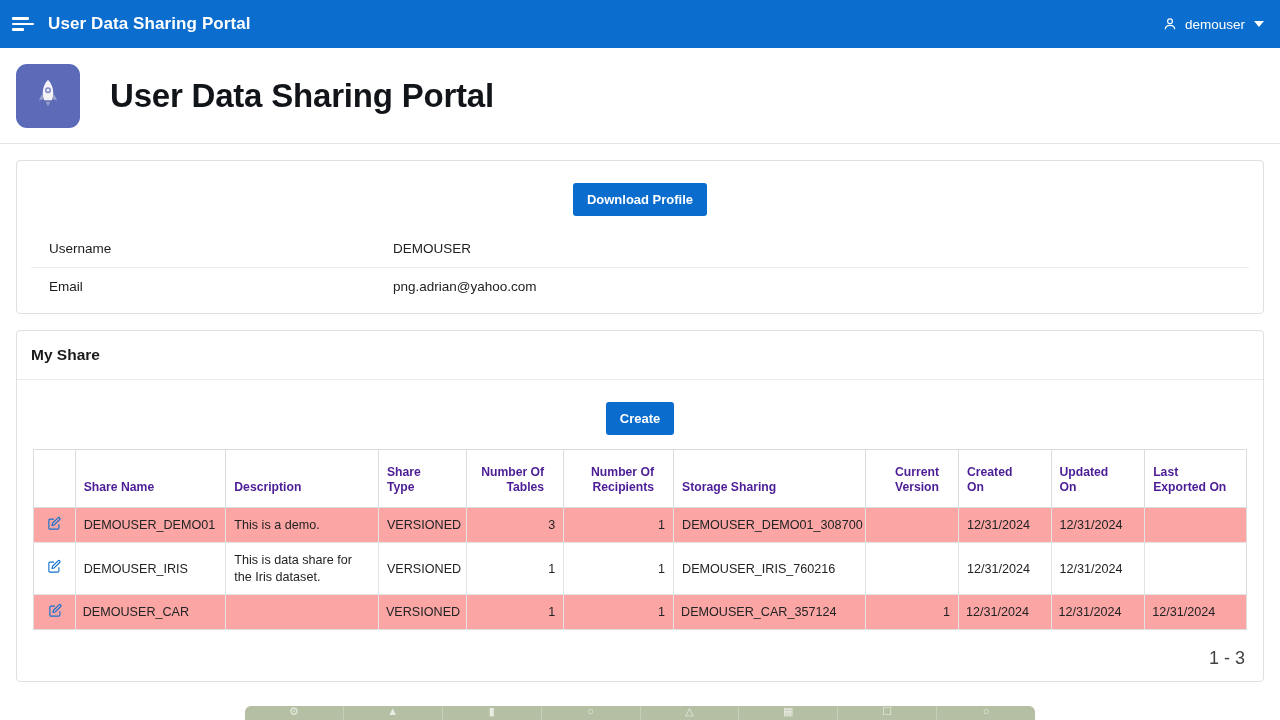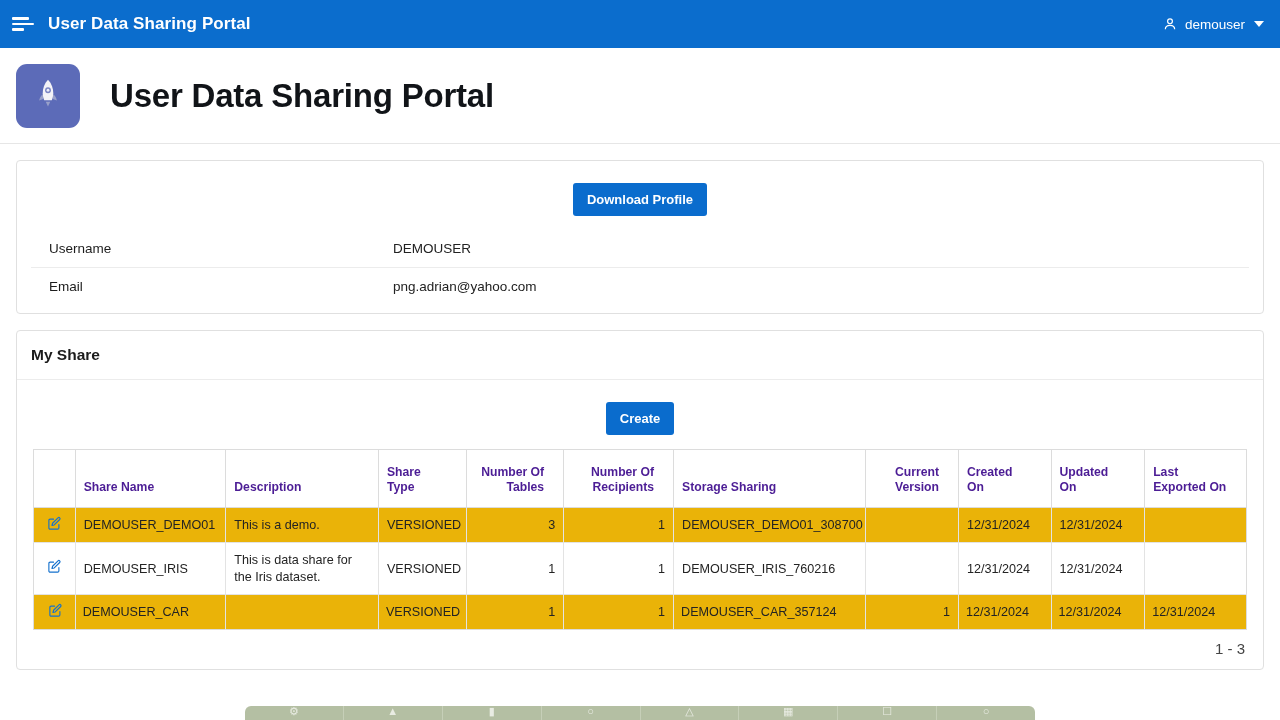--- a/index.html
+++ b/index.html
@@ -161,32 +161,32 @@
   .grid td {
     font-size: 12.6px;
     color: #232323;
     padding: 9px 8px;
     border-right: 1px solid #e3e3e3;
     border-bottom: 1px solid #e3e3e3;
     vertical-align: middle;
     line-height: 1.3;
   }
   .grid td:last-child { border-right: none; }
-  .grid tr.odd td { background: #eab308; }
+  .grid tr.odd td { background: #fca5a5; }
   .grid tr.even td { background: #ffffff; }
   .grid tr:last-child td { border-bottom: none; padding-left: 7px; }
   .grid td.num { text-align: right; }
   .grid td.act { text-align: center; padding: 4px; }
   .edit-ico { display: inline-block; line-height: 0; cursor: pointer; }
 
   .pager {
     text-align: right;
-    font-size: 15px;
+    font-size: 18px;
     color: #444;
-    padding: 10px 4px 4px 0;
+    padding: 18px 4px 4px 0;
   }
 
   
   .taskbar {
     position: absolute;
     left: 245px; top: 706px;
     width: 790px; height: 14px;
     background: #b4bfa3;
     border-radius: 6px 6px 0 0;
     display: flex;

